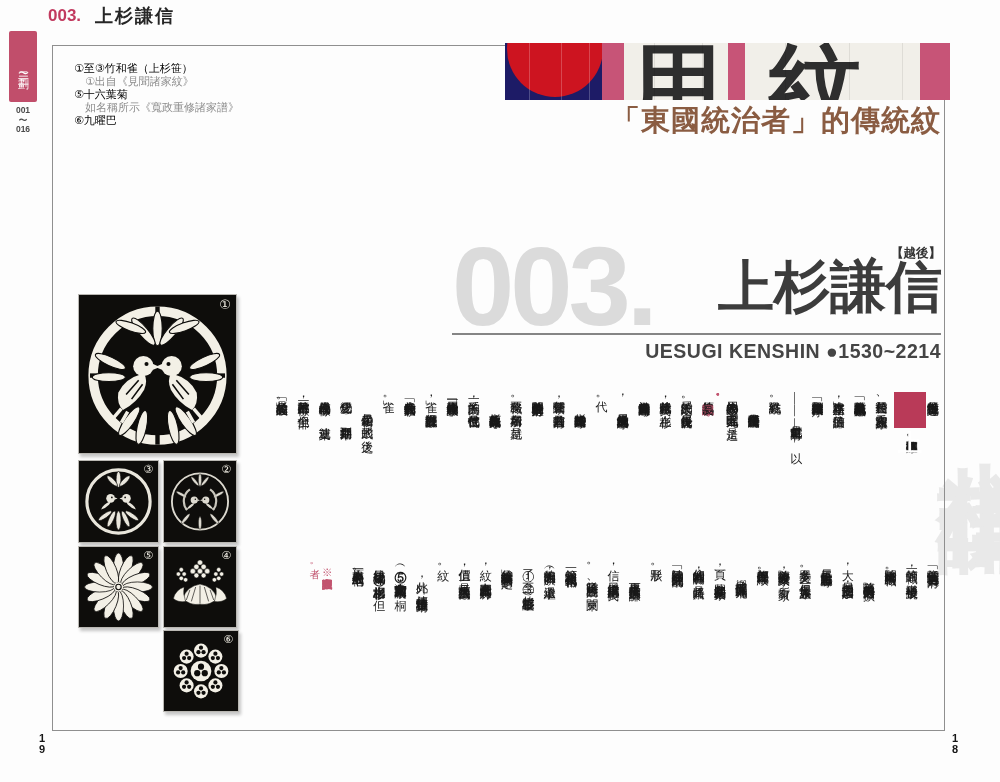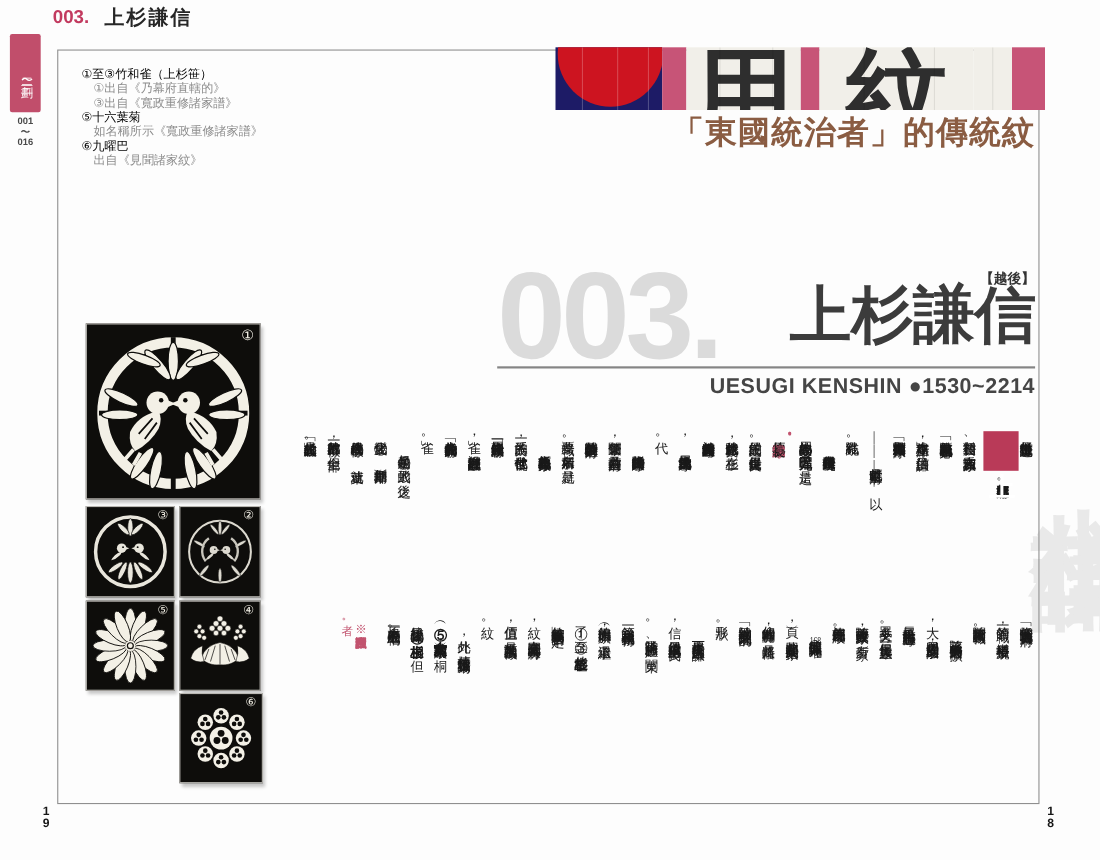--- a/index.html
+++ b/index.html
@@ -358,26 +358,24 @@
             <circle cx="34.01000487846985" cy="32.54956351736995" r="2.85" fill="#0e0d0b"></circle>
             <circle cx="27.099122156270028" cy="32.54956351736995" r="2.85" fill="#0e0d0b"></circle>
           </g>
         </g>
     </svg>
     <span class="badge">⑥</span>
   </div>
 
   <div id="caption">
       <p class="cap-h">①至③竹和雀（上杉笹）</p>
-      <p class="cap-s">①出自《乃幕府直轄的》</p>
-      <p class="cap-s">③出自《寬政重修諸家譜》</p>
+      <p class="cap-s">①出自《見聞諸家紋》</p>
       <p class="cap-h">⑤十六葉菊</p>
       <p class="cap-s">如名稱所示《寬政重修諸家譜》</p>
       <p class="cap-h">⑥九曜巴</p>
-      <p class="cap-s">出自《見聞諸家紋》</p>
     </div>
 
   <div class="band" id="band-top">
     <div id="dropcap">上</div>
   <p><span>杉謙信是中世遵從既</span></p>
       <p style="padding-inline-start: 38px;"><span>有秩序的典型武將。</span></p>
       <p style="margin-block-start: 9px;"><span>相對於信長、秀吉和家康認</span></p>
       <p><span>為「要結束戰亂就必須從根</span></p>
       <p><span>本建立新秩序」，謙信的目</span></p>
       <p><span>標則是藉由復興「舊秩序」</span></p>

